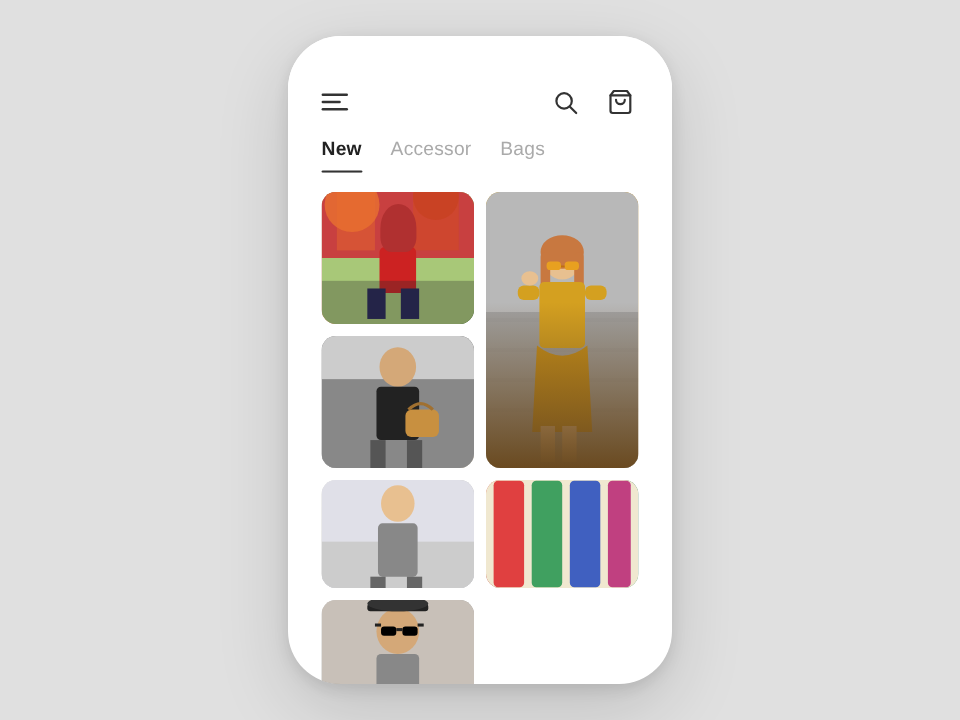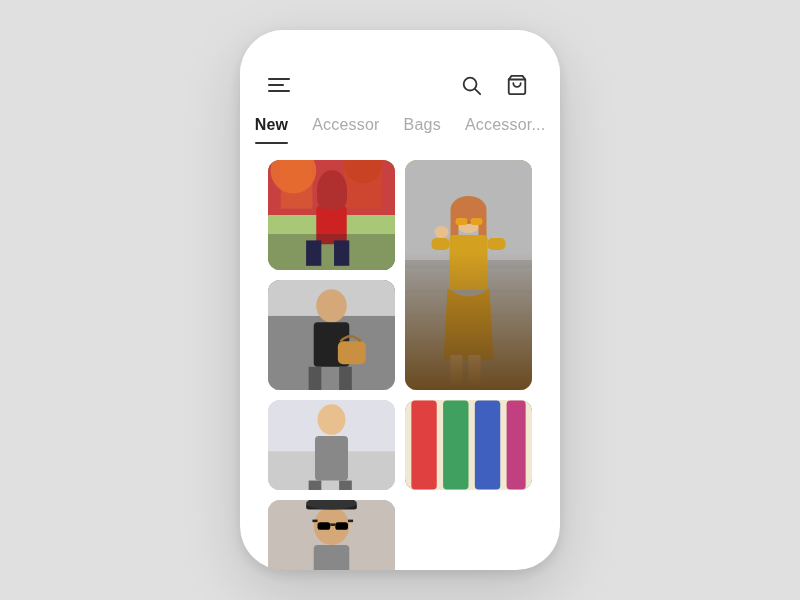--- a/index.html
+++ b/index.html
@@ -69,21 +69,20 @@
     .hamburger-icon span:nth-child(2) { width: 16px; }
     .hamburger-icon span:nth-child(3) { width: 22px; }
 
     .nav-tabs {
       display: flex;
       padding: 0 28px;
       gap: 24px;
       background: #fff;
       border-bottom: none;
       overflow: hidden;
-      justify-content: center;
     }
 
     .nav-tab {
       font-size: 16px;
       color: #aaa;
       padding-bottom: 10px;
       cursor: pointer;
       white-space: nowrap;
       position: relative;
       font-weight: 400;
@@ -213,21 +212,20 @@
           <path d="M16 10a4 4 0 01-8 0"></path>
         </svg>
       </button>
     </div>
   </div>
 
   <nav class="nav-tabs">
     <div class="nav-tab active">New</div>
     <div class="nav-tab">Accessor</div>
     <div class="nav-tab">Bags</div>
-    <div class="nav-tab">Accessor...</div>
   </nav>
 
   <div class="content-grid">
 
     <div class="card card-small">
       <div class="sim-photo photo-1" style="width:100%;height:100%;">
         <svg viewBox="0 0 100 110" width="100%" height="100%" preserveAspectRatio="xMidYMid slice" xmlns="http://www.w3.org/2000/svg">
           <rect width="100" height="110" fill="#a8c878"></rect>
           <rect x="0" y="0" width="100" height="55" fill="#c84040"></rect>
           <rect x="10" y="0" width="25" height="50" fill="#e06030" opacity="0.6"></rect>

